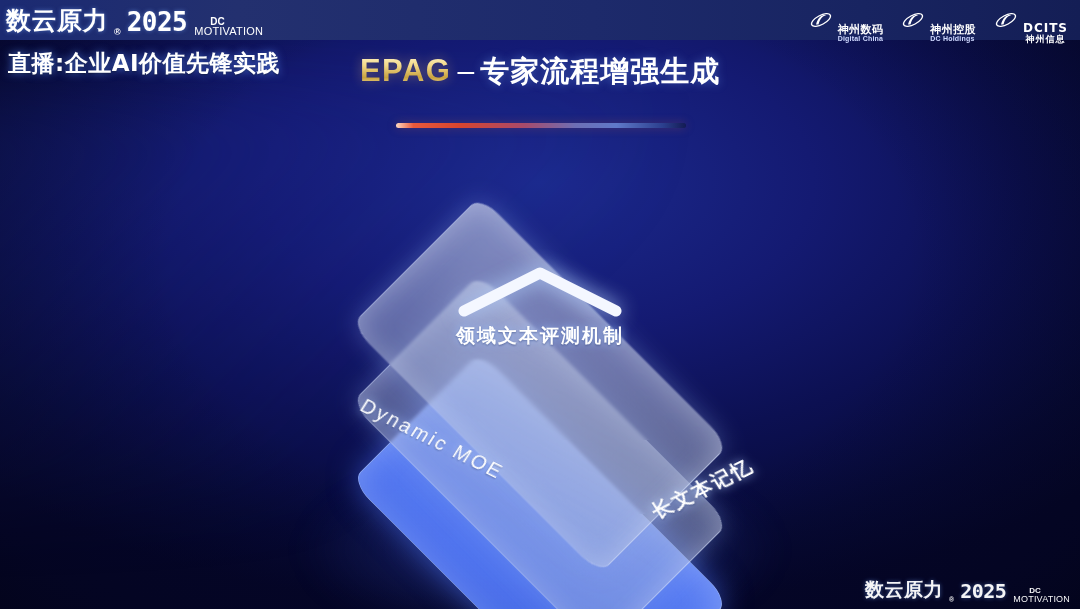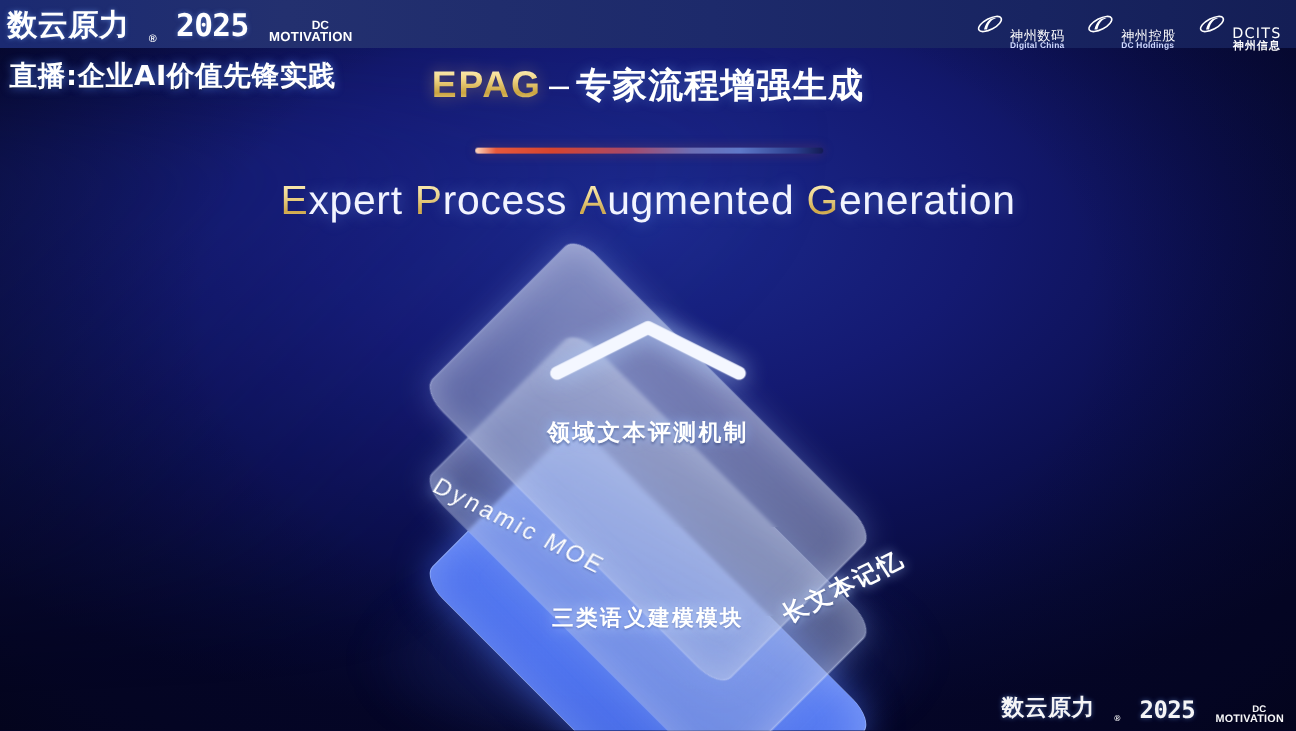--- a/index.html
+++ b/index.html
@@ -33,48 +33,48 @@
   
   #header{
     position:absolute; left:0; top:0; width:1080px; height:40px;
     background:linear-gradient(90deg,#1b2a72 0%,#23306f 22%,#1d2a6b 55%,#182461 80%,#141e55 100%);
     display:flex; align-items:center; justify-content:space-between;
     padding:0 8px 0 6px;
     z-index:6;
   }
 
   
-  .brand{ display:flex; align-items:flex-end; gap:16px; white-space:nowrap;text-align:center; }
+  .brand{ display:flex; align-items:flex-end; gap:6px; white-space:nowrap; }
   .brand-cn{
     font-family:"DejaVu Sans","Liberation Sans",sans-serif;
     font-weight:bold; color:#fff; letter-spacing:.5px;
     text-shadow:0 0 4px rgba(120,170,255,.55);
   }
   .brand-reg{ color:#fff; font-weight:bold; vertical-align:super; }
   .brand-year{
     font-family:"DejaVu Sans Mono","Liberation Mono",monospace;
     font-weight:bold; color:#fff; letter-spacing:-.5px;
     text-shadow:0 0 4px rgba(120,170,255,.5);
   }
   .brand-dc{ display:flex; flex-direction:column; line-height:.94; margin-left:1px; }
   .brand-dc .dc{ font-weight:bold; color:#fff;margin-left:16px; }
-  .brand-dc .motiv{ font-weight:bold; color:#fff; letter-spacing:.2px; }
+  .brand-dc .motiv{ font-weight:normal; color:#fff; letter-spacing:.2px; }
 
   #brand-top .brand-cn{ font-size:25px; }
   #brand-top .brand-reg{ font-size:9px; }
   #brand-top .brand-year{ font-size:26px; }
   #brand-top .brand-dc .dc{ font-size:10px; }
   #brand-top .brand-dc .motiv{ font-size:11px; }
 
   
   #logos{ display:flex; align-items:center; gap:18px; padding-right:4px; }
   .logo{ display:flex; align-items:center; gap:5px; }
   .swirl{ width:24px; height:22px; flex:0 0 auto; }
   .logo-txt{ display:flex; flex-direction:column; line-height:1.05; }
-  .logo-cn{ font-family:"DejaVu Sans","Liberation Sans",sans-serif; font-size:11px; font-weight:normal; color:#fff; letter-spacing:.4px;margin-top:26px; }
+  .logo-cn{ font-family:"DejaVu Sans","Liberation Sans",sans-serif; font-size:11px; font-weight:bold; color:#fff; letter-spacing:.4px;margin-top:26px; }
   .logo-en{ font-size:7px; font-weight:bold; color:#cfd8ff; letter-spacing:.2px; }
   .logo-cn.big{ font-size:12px; letter-spacing:1px; }
   .logo-en.cnsub{ font-family:"DejaVu Sans","Liberation Sans",sans-serif; font-size:9px; color:#fff; letter-spacing:1px;text-align:center; }
 
   
   #live-banner{
     position:absolute; left:8px; top:48px; z-index:6;
     font-family:"DejaVu Sans","Liberation Sans",sans-serif;
     font-size:23px; font-weight:bold; color:#ffffff;
     letter-spacing:.5px;
@@ -161,21 +161,20 @@
   
   .lbl{
     position:absolute; z-index:3; white-space:nowrap;
     font-family:"DejaVu Sans","Liberation Sans",sans-serif;
     color:#ffffff;
   }
   #lbl-top{
     left:0; top:108px; width:520px; text-align:center;
     font-size:19px; font-weight:bold; letter-spacing:2px;
     text-shadow:0 0 10px rgba(150,190,255,.85), 0 1px 2px rgba(20,30,80,.5);
-    margin-top:25px;
   }
   #lbl-bottom{
     left:0; top:288px; width:520px; text-align:center;
     font-size:18px; font-weight:bold; letter-spacing:2px;
     text-shadow:0 0 12px rgba(190,215,255,.95), 0 1px 2px rgba(20,40,120,.45);
   }
   #lbl-moe{
     left:82px; top:178px;
     font-family:"Liberation Sans","DejaVu Sans",sans-serif;
     font-size:20px; font-weight:400; letter-spacing:2.5px;
@@ -280,40 +279,38 @@
   </div>
 
   <div id="live-banner">直播:企业AI价值先锋实践</div>
 
   <div id="title">
     <span class="epag">EPAG</span><span class="dash">–</span><span class="cn">专家流程增强生成</span>
   </div>
 
   <div id="divider"></div>
 
-  <div id="subtitle"><span class="g">E</span><span class="w">xpert</span><span class="w">&nbsp;</span><span class="g">P</span><span class="w">rocess</span><span class="w">&nbsp;</span><span class="g">A</span><span class="w">ugmented</span><span class="w">&nbsp;</span><span class="g">G</span><span class="w">eneration</span></div>
 
   <div id="stack">
 
     <div id="stack-glow"></div>
 
     <div class="layer" id="layer-bottom"></div>
     <div class="layer" id="layer-middle"></div>
     <div class="layer" id="layer-top"></div>
 
     <div id="chevron">
       <svg viewBox="0 0 176 60" width="176" height="60" aria-hidden="true">
         <path d="M12 50 L88 12 L164 50" fill="none" stroke="#f4f7ff" stroke-width="11" stroke-linecap="round" stroke-linejoin="round"></path>
       </svg>
     </div>
 
     <div class="lbl" id="lbl-top">领域文本评测机制</div>
     <div class="lbl" id="lbl-moe">Dynamic  MOE</div>
     <div class="lbl" id="lbl-mem">长文本记忆</div>
-    <div class="lbl" id="lbl-bottom">三类语义建模模块</div>
   </div>
 
   <div id="bg-vignette"></div>
 
   <div class="brand" id="brand-watermark">
     <span class="brand-cn">数云原力</span>
     <span class="brand-reg">®</span>
     <span class="brand-year">2025</span>
     <span class="brand-dc">
       <span class="dc">DC</span>

